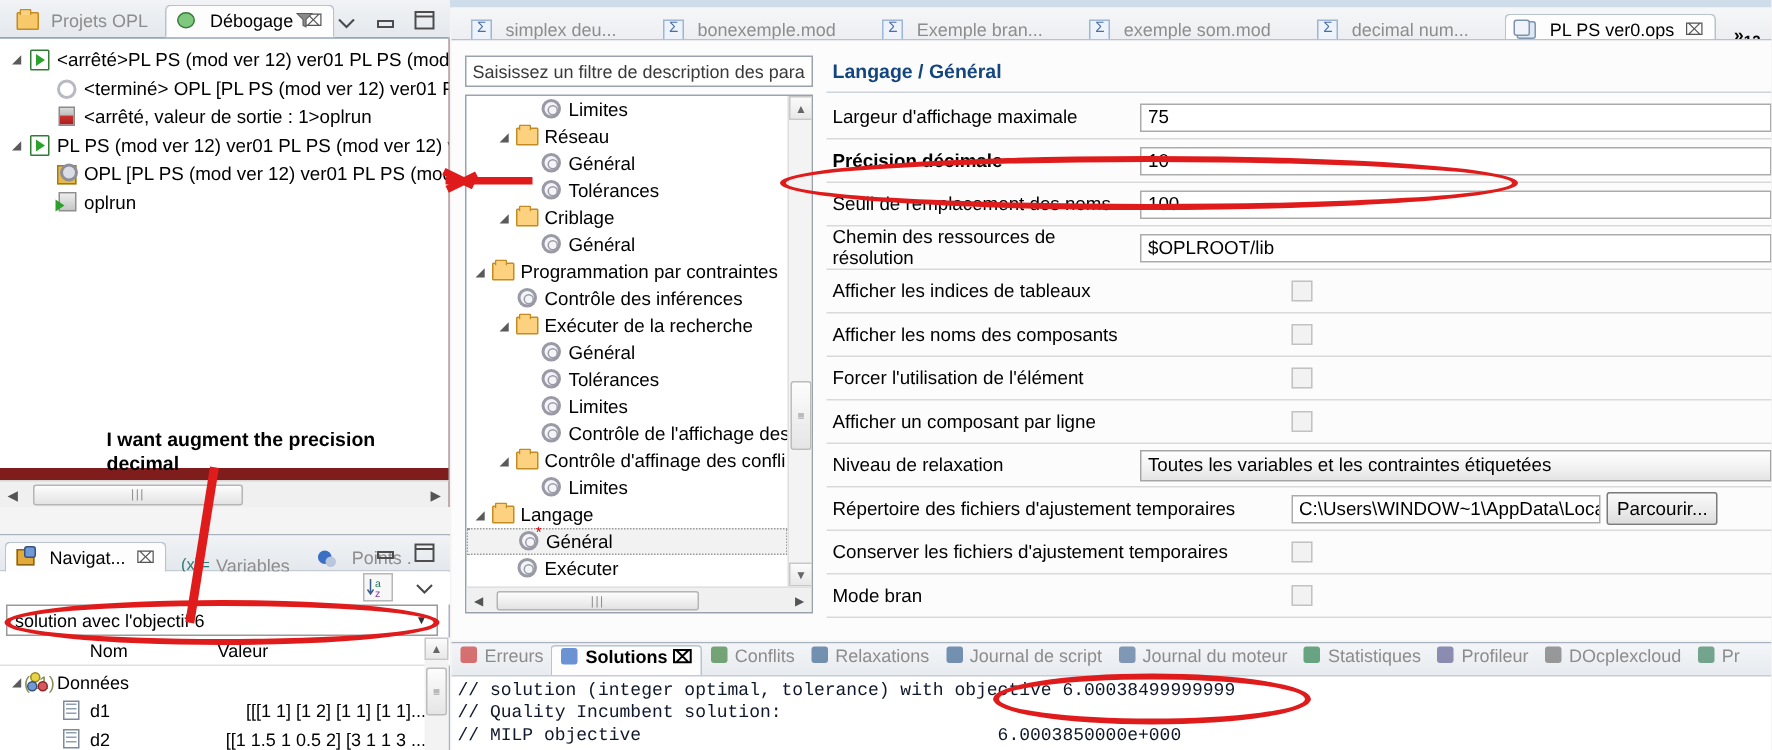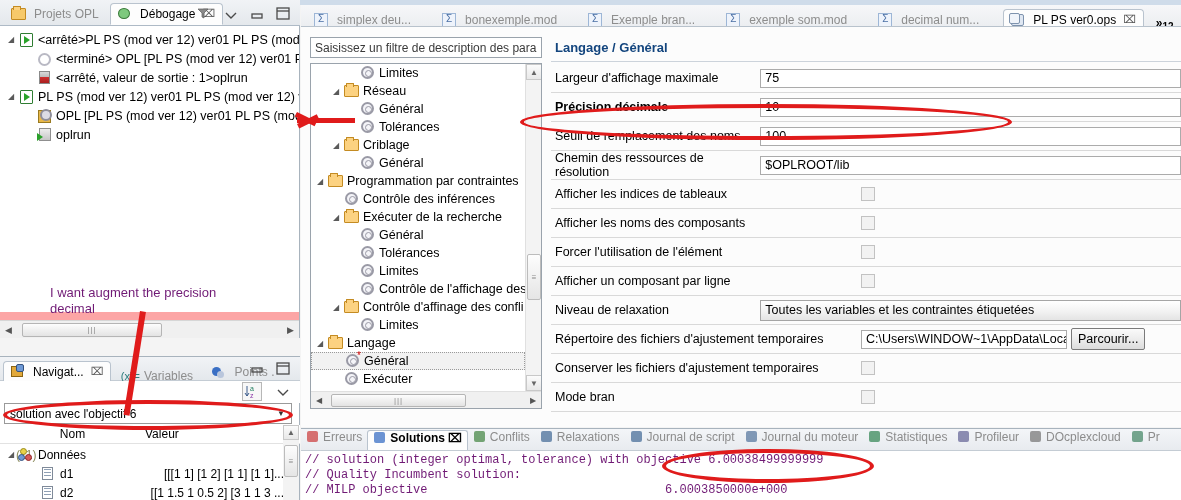--- a/index.html
+++ b/index.html
@@ -36,21 +36,21 @@
     border: 1px solid #b9c3ce;
     border-bottom: 1px solid #fdfdfd;
     border-radius: 4px 4px 0 0;
     color: #000;
   }
   .tab .closex { font-size: 11px; color: #555; margin-left: 3px; }
 
   
   #leftTop {
     position: absolute; left:0; top:0; width: 300px; height: 338px;
-    background: #fca5a5;
+    background: #7f1d1d;
     border-right: 1px solid #a8b3bd;
   }
   #leftTopTabs {
     position: absolute; left: 0; top: 0; width: 300px; height: 26px;
     background: linear-gradient(to bottom,#f1f3f6 0%,#e4e8ec 100%);
     border-bottom: 1px solid #aebac6;
   }
   #leftTopTabs .tab { top: 2px; }
   .viewbtn {
     position: absolute; top: 6px; width: 14px; height: 14px;
@@ -98,22 +98,22 @@
   .hscroll .arrowbox { width: 17px; height: 16px; display:flex;align-items:center;justify-content:center;
      font-size:9px;color:#555; }
   .hscroll .thumb {
     height: 14px; background: linear-gradient(to bottom,#fdfdfd,#e3e3e3);
     border: 1px solid #b5b5b5; border-radius: 2px;
     display:flex;align-items:center;justify-content:center; font-size:8px;color:#8a8a8a;letter-spacing:1px;
   }
 
   
   .annot {
-    position: absolute; color: #701a75; font-weight: normal; font-size: 13px;
-    line-height: 16px; white-space: pre-line;
+    position: absolute; color: #000000; font-weight: bold; font-size: 13px;
+    line-height: 16px; white-space: pre-line; margin-left: 21px;
   }
 
   
   #leftBottom {
     position: absolute; left:0; top: 356px; width: 300px; height: 144px;
     background: #fff; border-right: 1px solid #a8b3bd; border-top: 1px solid #a8b3bd;
   }
   #leftBottomTabs {
     position:absolute;left:0;top:0;width:300px;height:24px;
     background: linear-gradient(to bottom,#f1f3f6 0%,#e4e8ec 100%);
@@ -209,21 +209,21 @@
     background: linear-gradient(to bottom,#f3f5f8 0%,#e8ebef 100%);
     display:flex;align-items:center; overflow:hidden;
     border-bottom:1px solid #c4ccd4;
   }
   .ctab { display:inline-flex;align-items:flex-start;gap:3px;height:20px;padding:0 5px;font-size:12px;color:#8c8c8c;white-space:nowrap;}
   .ctab.active { color:#000; font-weight:bold; background:#fdfdfd; border:1px solid #b9c3ce; border-bottom:none;
      border-radius:3px 3px 0 0; height:21px; position:relative; top:1px;}
   .cicon { width:14px;height:14px;position:relative;flex:0 0 14px;}
   #consoleBody {
     position:absolute; left:0; top:22px; right:0; bottom:0;
-    font-family:"Liberation Mono", monospace; font-size:12px; color:#701a75;
+    font-family:"Liberation Mono", monospace; font-size:12px; color:#0f172a;
     padding: 2px 0 0 4px; line-height:15px; white-space:pre; overflow:hidden;
   }
 
   
   .ellipse { position:absolute; border: 4px solid #e01b1b; border-radius:50%; pointer-events:none; }
   .redline { position:absolute; background:#e01b1b; transform-origin: top left; }
 
   .scrollthumbv { position:absolute; right:1px; width:14px; background:linear-gradient(to bottom,#fdfdfd,#e5e5e5);
       border:1px solid #bcbcbc;border-radius:2px;}
   .topbar { position:absolute; left:0; top:0; right:0; height:5px; background:#cfdcea; }

